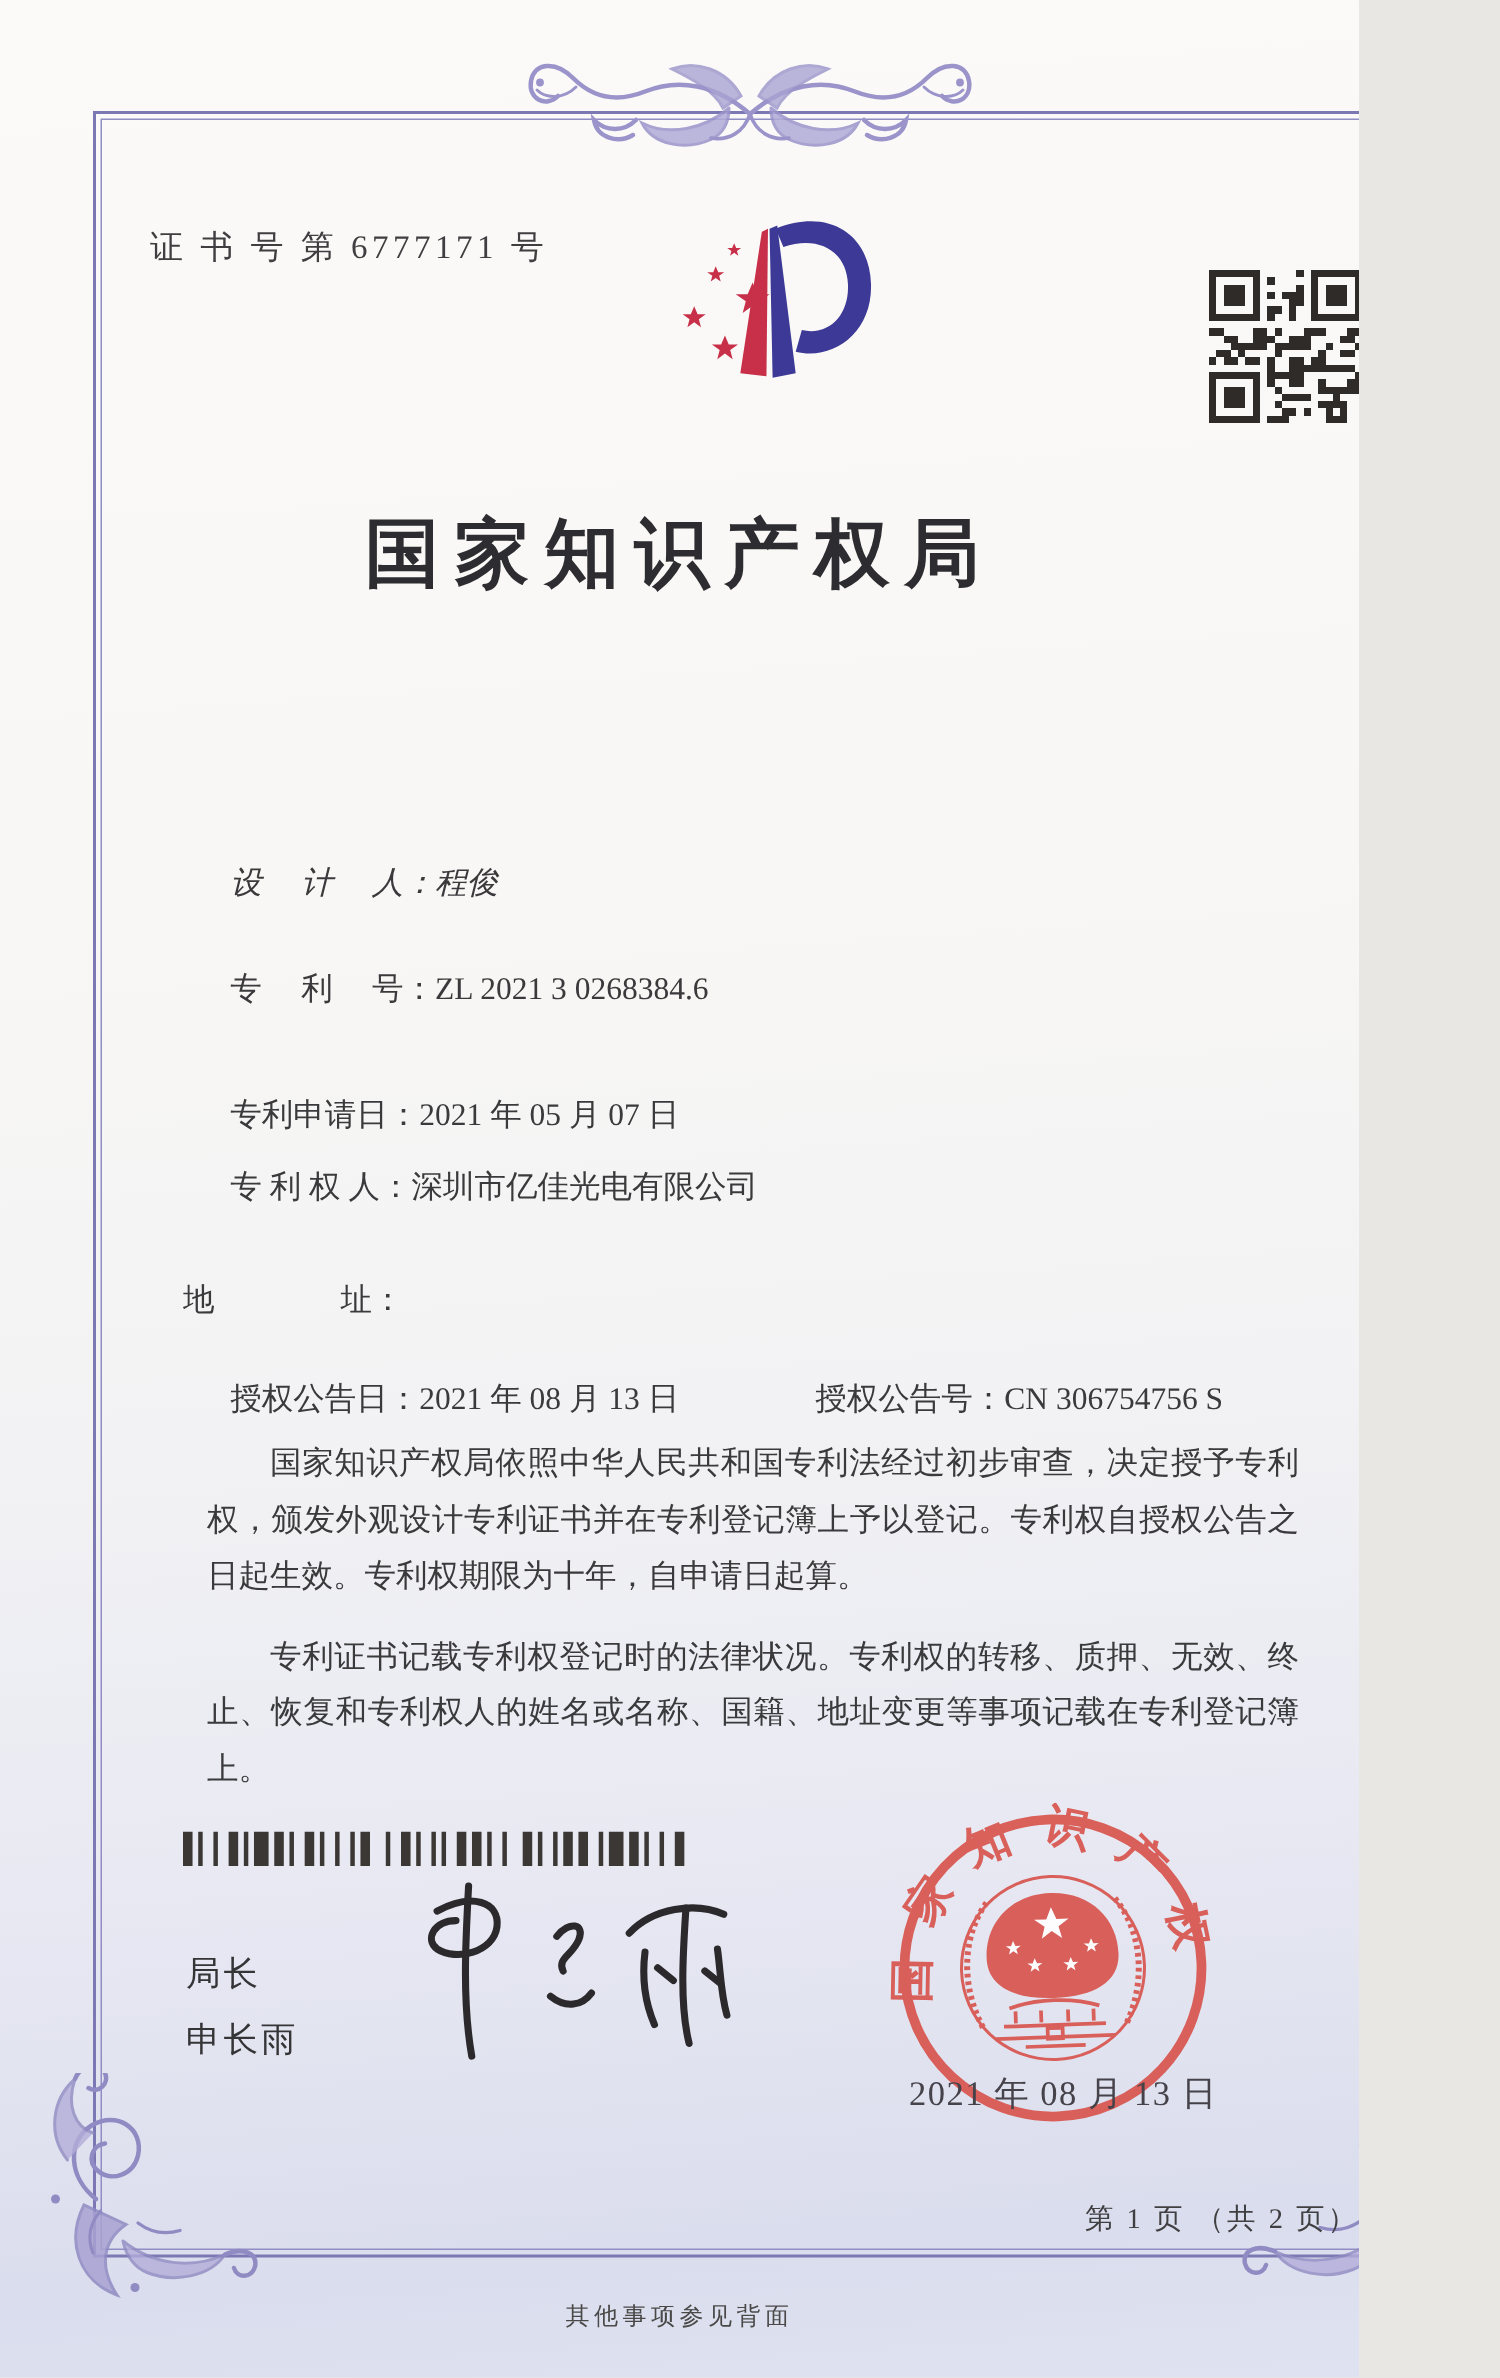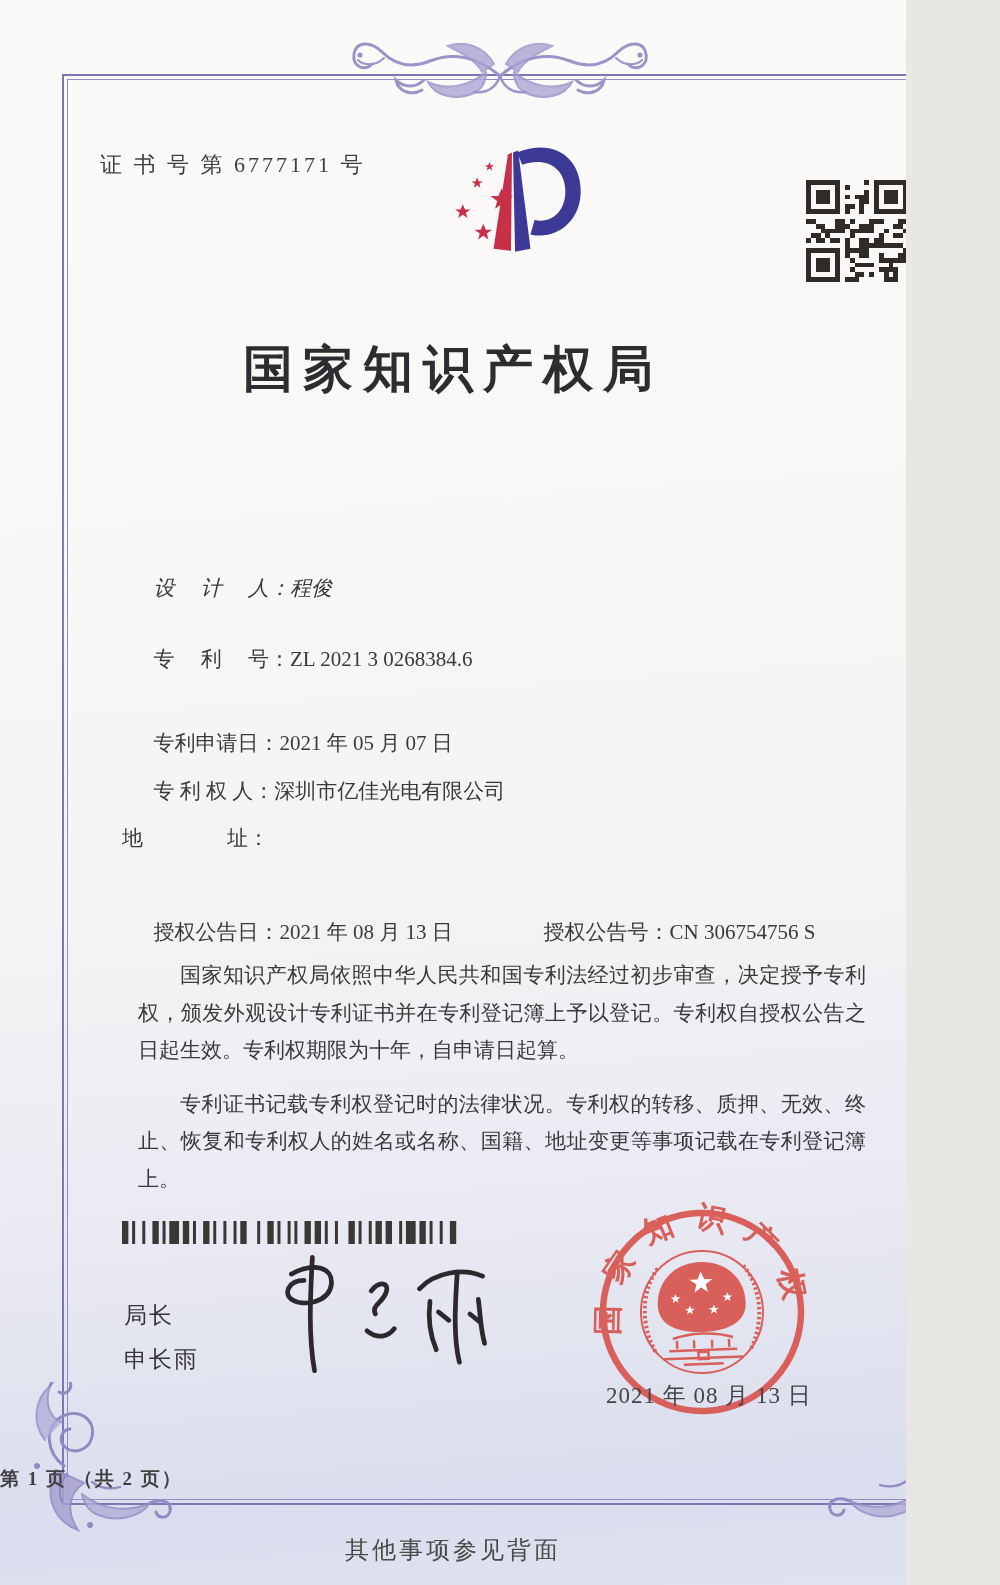--- a/index.html
+++ b/index.html
@@ -50,26 +50,26 @@
   }
   .signer.role{top:1300px;}
   .signer.name{top:1344px;}
   .signature{position:absolute;left:262px;top:1250px;width:252px;height:128px;z-index:5;}
   .seal{position:absolute;left:592px;top:1202px;width:220px;height:220px;opacity:.93;z-index:4;transform:rotate(-2deg);}
   .seal-date{
     position:absolute;left:606px;top:1380px;font-size:23px;letter-spacing:1px;
     color:#45424a;z-index:6;white-space:pre;
   }
   .page-no{
-    position:absolute;left:0;right:0;top:1466px;text-align:left;
-    font-size:19px;letter-spacing:2px;color:#403f41;font-weight:bold;
+    position:absolute;left:0;right:0;top:1466px;text-align:right;
+    font-size:19px;letter-spacing:2px;color:#403f41;
   }
   .back-note{
     position:absolute;left:0;right:0;top:1534px;text-align:center;
-    font-size:24px;letter-spacing:3px;color:#4a4948;
+    font-size:16px;letter-spacing:3px;color:#4a4948;
   }
   svg{display:block;}
 </style>
 </head>
 <body>
 
 <div class="page">
 
   <svg width="0" height="0" style="position:absolute" aria-hidden="true">
     <defs>
@@ -354,21 +354,21 @@
     </div>
     <div class="field" style="top:620px;">
       <span class="flabel">专　 利　 号：</span><span class="fvalue">ZL 2021 3 0268384.6</span>
     </div>
     <div class="field" style="top:704px;">
       <span class="flabel">专利申请日：</span><span class="fvalue">2021 年 05 月 07 日</span>
     </div>
     <div class="field" style="top:752px;">
       <span class="flabel">专 利 权 人：</span><span class="fvalue">深圳市亿佳光电有限公司</span>
     </div>
-    <div class="field-addr" style="top:824px;flex-direction:column;">
+    <div class="field-addr" style="top:852px;flex-direction:column;">
       <span class="flabel">地　　　　址：</span>
     </div>
     <div class="field" style="top:893px;">
       <span class="flabel">授权公告日：</span><span class="fvalue">2021 年 08 月 13 日</span>
     </div>
     <div class="field" style="top:893px;left:512px;">
       <span class="flabel">授权公告号：</span><span class="fvalue">CN 306754756 S</span>
     </div>
 
     <div class="paras">

